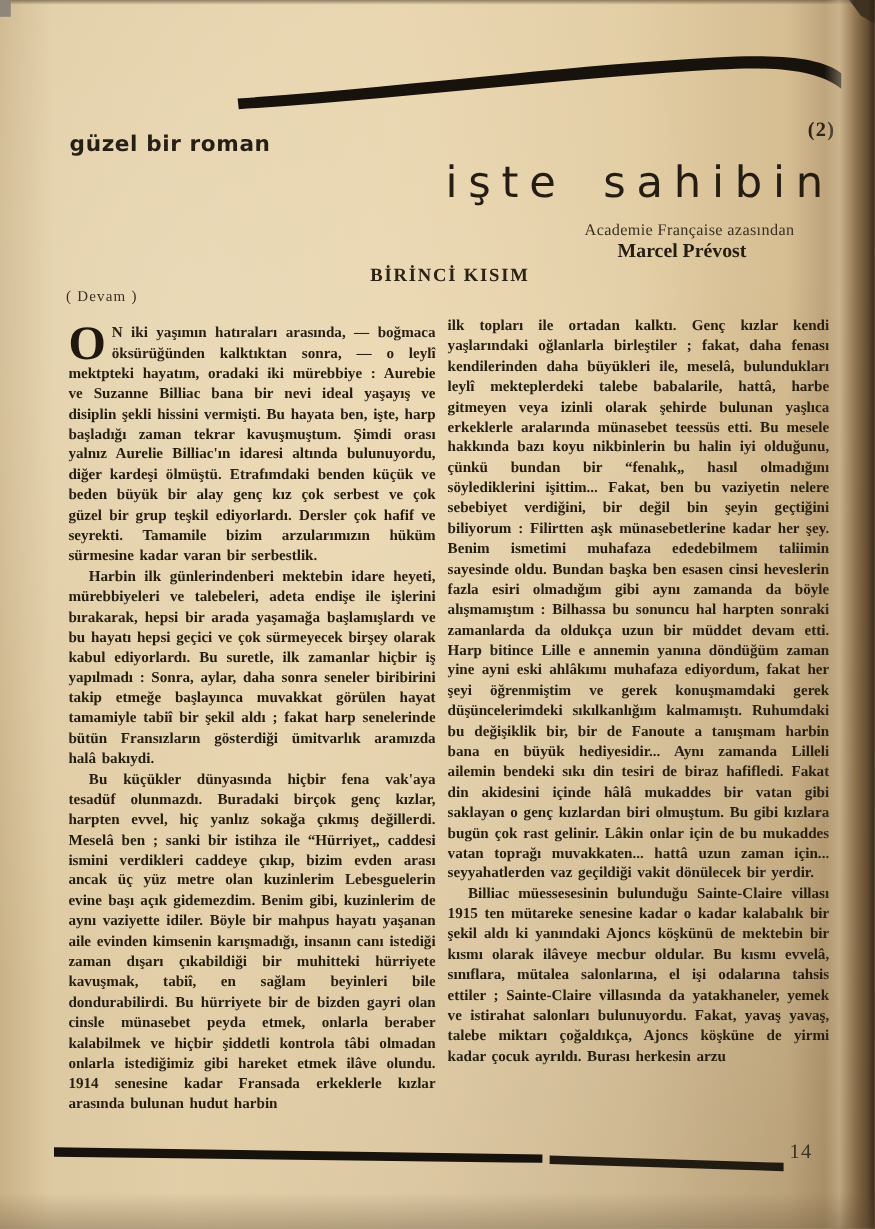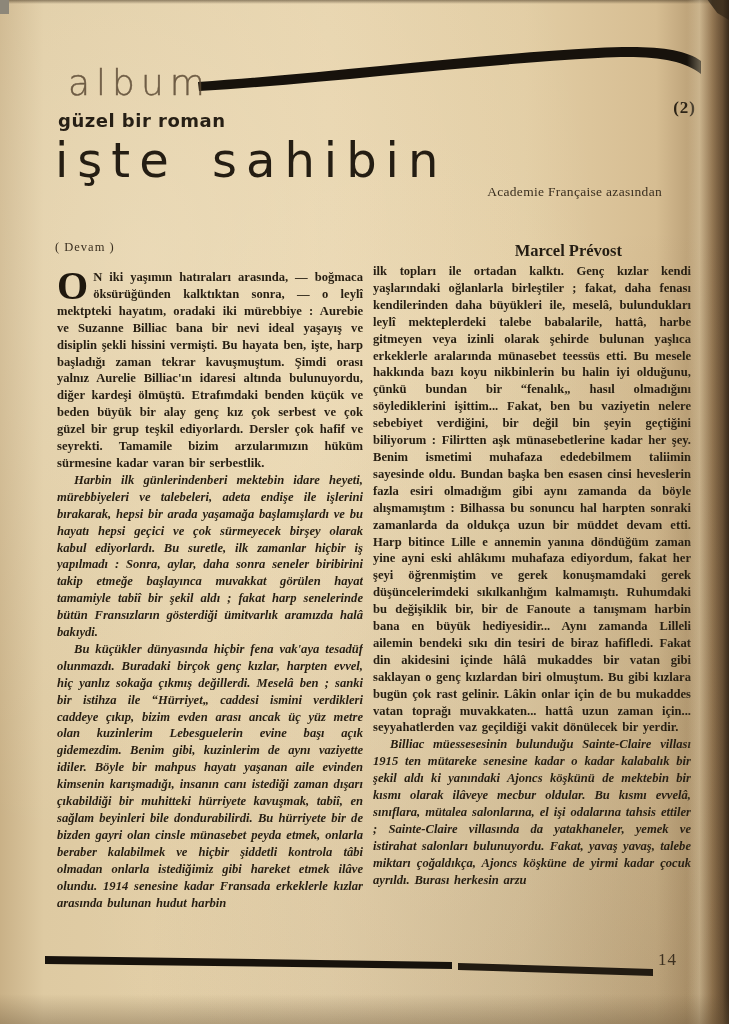--- a/index.html
+++ b/index.html
@@ -32,42 +32,42 @@
     font-size:36px;font-weight:300;letter-spacing:6px;color:#5a4833;
     -webkit-text-stroke:0.4px #5a4833;opacity:.85;
   }
   .page-marker{position:absolute;right:33px;top:98px;font-size:17px;font-weight:600;color:#2d2417;letter-spacing:1px;}
   .kicker{
     position:absolute;left:58px;top:110px;
     font-family:"DejaVu Sans","Liberation Sans",sans-serif;
     font-size:18px;font-weight:700;color:#261f15;letter-spacing:0.5px;
   }
   .title{
-    position:absolute;left:55px;top:132px;width:640px;margin:0;text-align:left;
+    position:absolute;left:55px;top:132px;width:640px;margin:0;text-align:right;
     font-family:"DejaVu Sans","Liberation Sans",sans-serif;
-    font-size:48px;font-weight:500;letter-spacing:9px;word-spacing:10px;color:#241d13;
+    font-size:36px;font-weight:500;letter-spacing:9px;word-spacing:10px;color:#241d13;
   }
   .byline-role{position:absolute;left:300px;top:184px;width:362px;text-align:right;
     font-size:13.5px;color:#3a2f20;letter-spacing:0.3px;font-family:Liberation Serif, serif;}
   .byline-name{position:absolute;left:300px;top:199px;width:322px;text-align:right;
-    font-size:16.5px;font-weight:700;color:#241d13;margin-top:42px;}
+    font-size:16.5px;font-weight:700;color:#241d13;}
   .section{position:absolute;left:55px;top:221px;width:640px;text-align:center;
     font-size:15.5px;font-weight:600;letter-spacing:1.5px;color:#2b2316;}
   .section-note{position:absolute;left:55px;top:240px;width:640px;
     font-size:12.5px;color:#3a2f20;letter-spacing:1px;}
 
   .col{
     position:absolute;top:266px;height:700px;overflow:hidden;
     font-size:12.6px;line-height:16.9px;font-weight:600;
     text-align:justify;color:#261e12;word-spacing:1.5px;
   }
   .col-left{left:57px;width:306px;top:269px;}
   .col-right{left:373px;width:318px;top:263px;}
   .col p{margin:0;}
-  .col p.indent{text-indent:17px;font-style:italic;}
+  .col p.indent{text-indent:17px;}
   .dropcap{
     float:left;font-size:40px;line-height:30px;font-weight:700;
     padding:2px 5px 0 0;color:#1f180e;
   }
   .page-number{position:absolute;left:658px;top:950px;font-size:17px;color:#3c3020;letter-spacing:1px;}
 </style>
 </head>
 <body>
 
 <div class="page">
@@ -77,26 +77,26 @@
 
   <svg class="rules-layer" viewBox="0 0 729 1024">
 
     <path d="M199,91 C330,83 470,65 598,58 C650,55 682,59 701,74
          L701,61 C684,48 650,45 596,48 C466,55 320,74 198,82 Z" fill="#17120c"></path>
 
     <path d="M45,956 L452,962 L452,969 L45,964 Z" fill="#17120c"></path>
     <path d="M458,963 L653,969 L653,976 L458,970 Z" fill="#221b12"></path>
   </svg>
 
-  <div class="logo">album</div>
   <div class="page-marker">(2)</div>
   <div class="kicker">güzel bir roman</div>
   <h1 class="title">işte sahibin</h1>
   <div class="byline-role">Academie Française azasından</div>
   <div class="byline-name">Marcel Prévost</div>
+  <div class="section">BİRİNCİ KISIM</div>
   <div class="section-note">( Devam )</div>
 
   <div class="col col-left">
     <p><span class="dropcap">O</span><span>N iki yaşımın hatıraları arasında, — boğmaca öksürüğünden kalktıktan sonra, — o leylî mektpteki hayatım, oradaki iki mürebbiye : Aurebie ve Suzanne Billiac bana bir nevi ideal yaşayış ve disiplin şekli hissini vermişti. Bu hayata ben, işte, harp başladığı zaman tekrar kavuşmuştum. Şimdi orası yalnız Aurelie Billiac'ın idaresi altında bulunuyordu, diğer kardeşi ölmüştü. Etrafımdaki benden küçük ve beden büyük bir alay genç kız çok serbest ve çok güzel bir grup teşkil ediyorlardı. Dersler çok hafif ve seyrekti. Tamamile bizim arzularımızın hüküm sürmesine kadar varan bir serbestlik.</span></p>
     <p class="indent">Harbin ilk günlerindenberi mektebin idare heyeti, mürebbiyeleri ve talebeleri, adeta endişe ile işlerini bırakarak, hepsi bir arada yaşamağa başlamışlardı ve bu hayatı hepsi geçici ve çok sürmeyecek birşey olarak kabul ediyorlardı. Bu suretle, ilk zamanlar hiçbir iş yapılmadı : Sonra, aylar, daha sonra seneler biribirini takip etmeğe başlayınca muvakkat görülen hayat tamamiyle tabiî bir şekil aldı ; fakat harp senelerinde bütün Fransızların gösterdiği ümitvarlık aramızda halâ bakıydi.</p>
     <p class="indent">Bu küçükler dünyasında hiçbir fena vak'aya tesadüf olunmazdı. Buradaki birçok genç kızlar, harpten evvel, hiç yanlız sokağa çıkmış değillerdi. Meselâ ben ; sanki bir istihza ile “Hürriyet„ caddesi ismini verdikleri caddeye çıkıp, bizim evden arası ancak üç yüz metre olan kuzinlerim Lebesguelerin evine başı açık gidemezdim. Benim gibi, kuzinlerim de aynı vaziyette idiler. Böyle bir mahpus hayatı yaşanan aile evinden kimsenin karışmadığı, insanın canı istediği zaman dışarı çıkabildiği bir muhitteki hürriyete kavuşmak, tabiî, en sağlam beyinleri bile dondurabilirdi. Bu hürriyete bir de bizden gayri olan cinsle münasebet peyda etmek, onlarla beraber kalabilmek ve hiçbir şiddetli kontrola tâbi olmadan onlarla istediğimiz gibi hareket etmek ilâve olundu. 1914 senesine kadar Fransada erkeklerle kızlar arasında bulunan hudut harbin</p>
   </div>
 
   <div class="col col-right">
     <p>ilk topları ile ortadan kalktı. Genç kızlar kendi yaşlarındaki oğlanlarla birleştiler ; fakat, daha fenası kendilerinden daha büyükleri ile, meselâ, bulundukları leylî mekteplerdeki talebe babalarile, hattâ, harbe gitmeyen veya izinli olarak şehirde bulunan yaşlıca erkeklerle aralarında münasebet teessüs etti. Bu mesele hakkında bazı koyu nikbinlerin bu halin iyi olduğunu, çünkü bundan bir “fenalık„ hasıl olmadığını söylediklerini işittim... Fakat, ben bu vaziyetin nelere sebebiyet verdiğini, bir değil bin şeyin geçtiğini biliyorum : Filirtten aşk münasebetlerine kadar her şey. Benim ismetimi muhafaza ededebilmem taliimin sayesinde oldu. Bundan başka ben esasen cinsi heveslerin fazla esiri olmadığım gibi aynı zamanda da böyle alışmamıştım : Bilhassa bu sonuncu hal harpten sonraki zamanlarda da oldukça uzun bir müddet devam etti. Harp bitince Lille e annemin yanına döndüğüm zaman yine ayni eski ahlâkımı muhafaza ediyordum, fakat her şeyi öğrenmiştim ve gerek konuşmamdaki gerek düşüncelerimdeki sıkılkanlığım kalmamıştı. Ruhumdaki bu değişiklik bir, bir de Fanoute a tanışmam harbin bana en büyük hediyesidir... Aynı zamanda Lilleli ailemin bendeki sıkı din tesiri de biraz hafifledi. Fakat din akidesini içinde hâlâ mukaddes bir vatan gibi saklayan o genç kızlardan biri olmuştum. Bu gibi kızlara bugün çok rast gelinir. Lâkin onlar için de bu mukaddes vatan toprağı muvakkaten... hattâ uzun zaman için... seyyahatlerden vaz geçildiği vakit dönülecek bir yerdir.</p>

